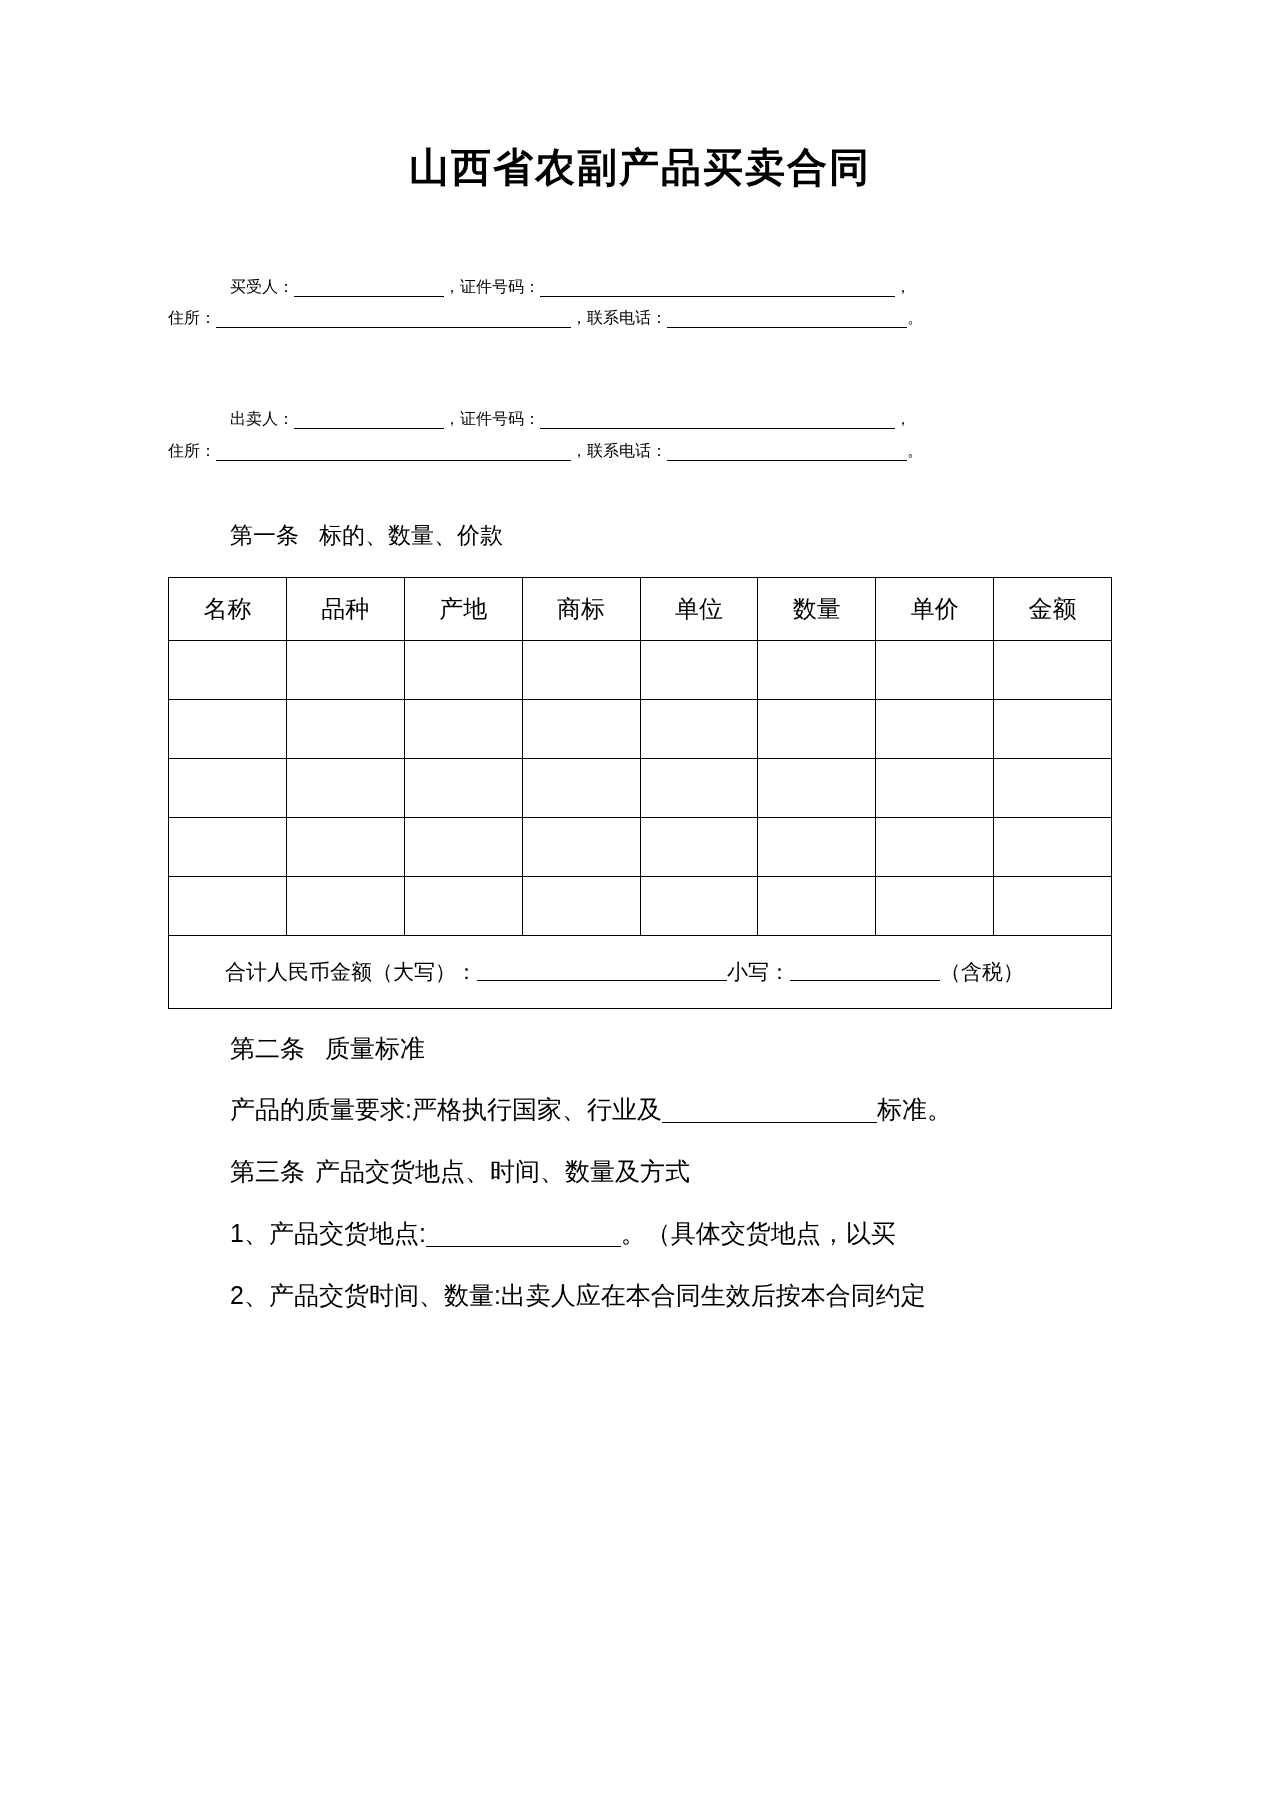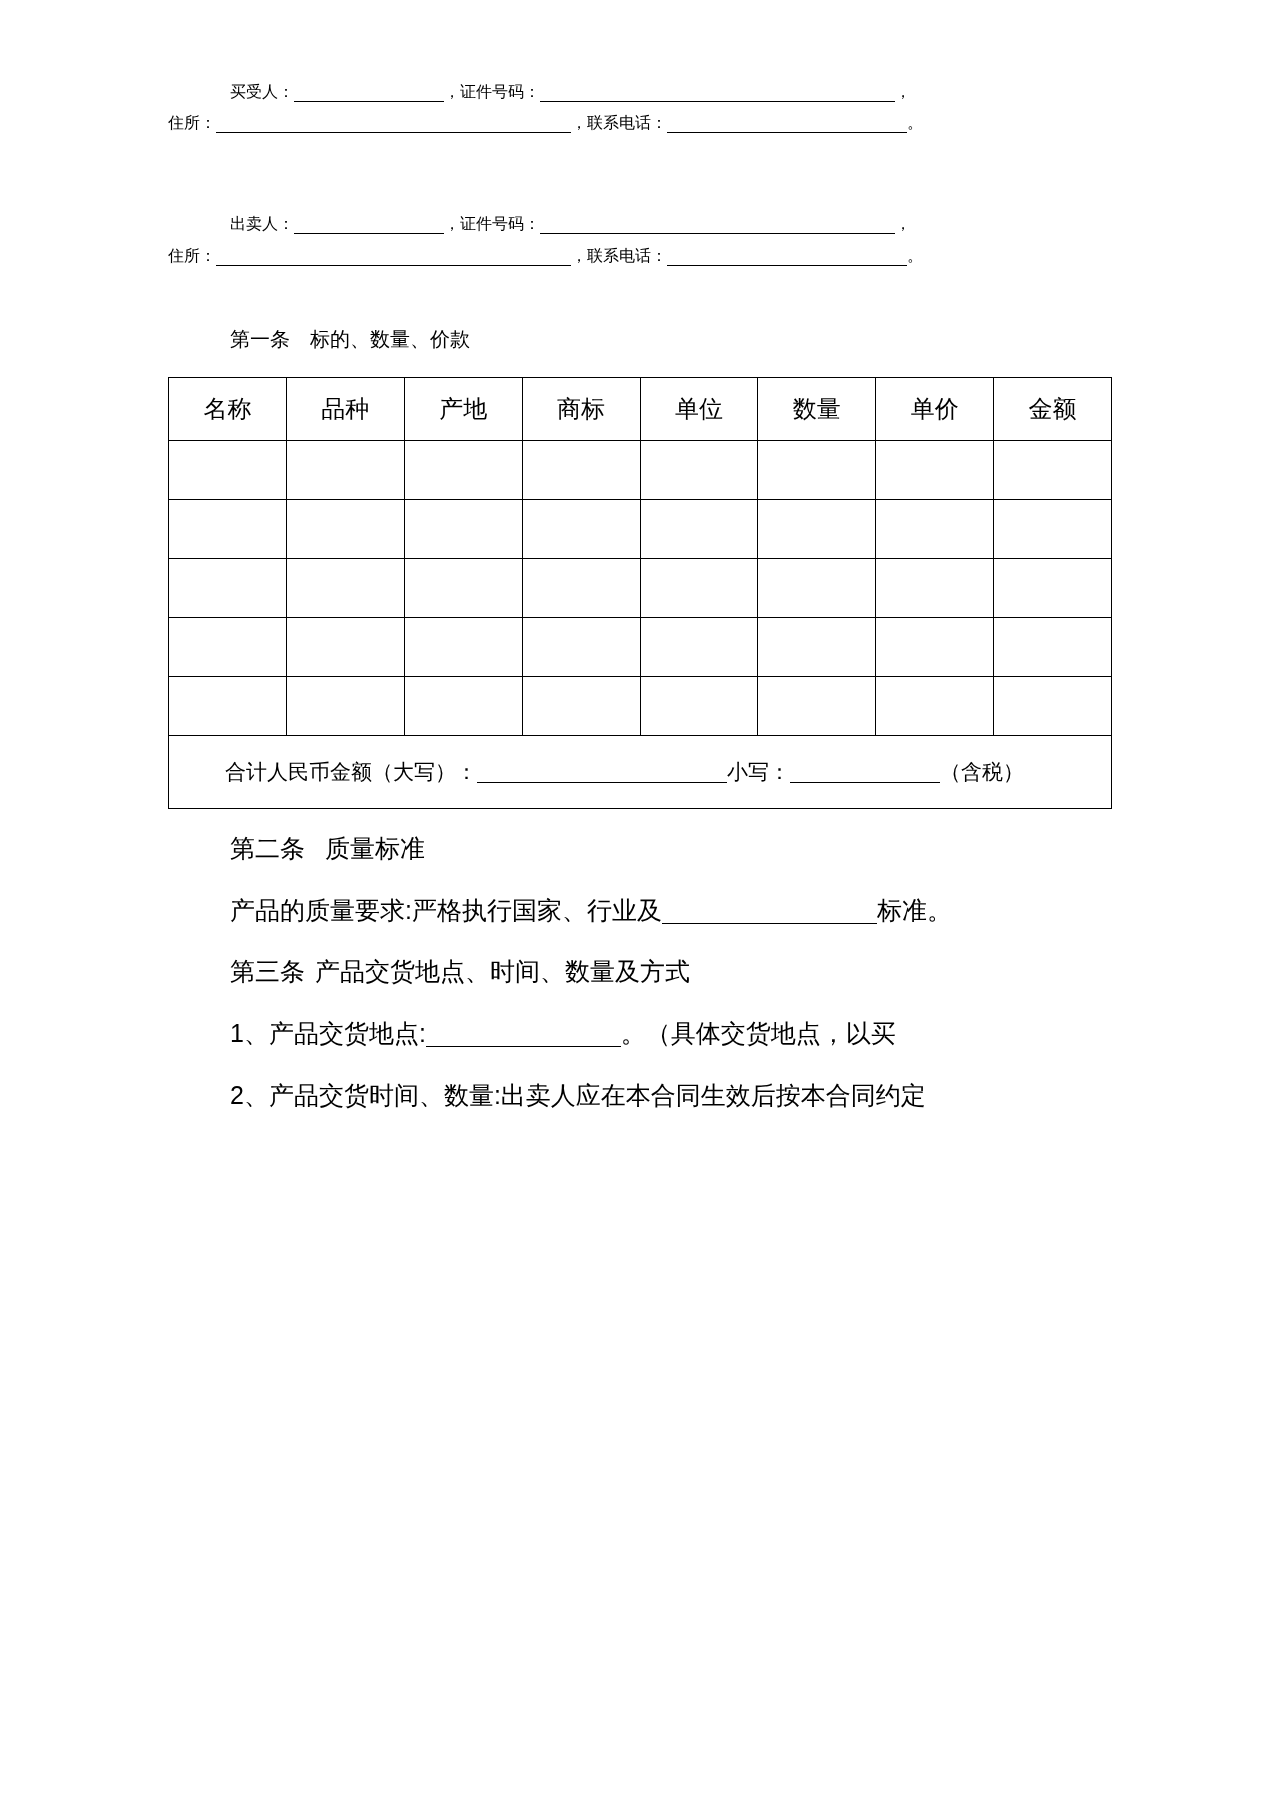--- a/index.html
+++ b/index.html
@@ -51,21 +51,21 @@
     height: 25px;
     vertical-align: -5px;
   }
   .ul.w150 { width: 150px; }
   .ul.w350 { width: 355px; }
   .ul.w200 { width: 195px; }
   .ul.w240 { width: 240px; }
   .ul.w215 { width: 215px; }
 
   .clause {
-    font-size: 20px;
+    font-size: 23px;
     margin-top: 52px;
     text-indent: 62px;
     line-height: 1.6;
   }
   .clause .gap { display: inline-block; width: 20px; }
 
   table.goods {
     border-collapse: collapse;
     width: 100%;
     margin-top: 22px;
@@ -84,21 +84,20 @@
   table.goods th {
     height: 62px;
   }
   table.goods td.total-cell {
     text-align: left;
     padding-left: 0;
     height: 72px;
   }
   .total-row-inner {
     display: flex;
-    align-items: center;
     font-size: 21px;
     padding-left: 56px;
     white-space: nowrap;
   }
   .u-big { display:inline-block; border-bottom: 1.5px solid #000; height: 22px; }
   .u-big.w250 { width: 250px; }
   .u-big.w150 { width: 150px; }
 
   .body-para {
     font-size: 25px;
@@ -117,20 +116,21 @@
   }
   .sans {
     font-family: "Liberation Sans", "DejaVu Sans", sans-serif;
   }
 </style>
 </head>
 <body>
 
 <div class="page">
 
+  <h1 class="doc-title">山西省农副产品买卖合同</h1>
 
   <div class="party-block">
     <div class="line indent">
       <span>买受人：</span><span class="ul w150"></span><span>，证件号码：</span><span class="ul w350"></span><span>，</span>
     </div>
     <div class="line">
       <span>住所：</span><span class="ul w350"></span><span>，联系电话：</span><span class="ul w240"></span><span>。</span>
     </div>
   </div>
 

